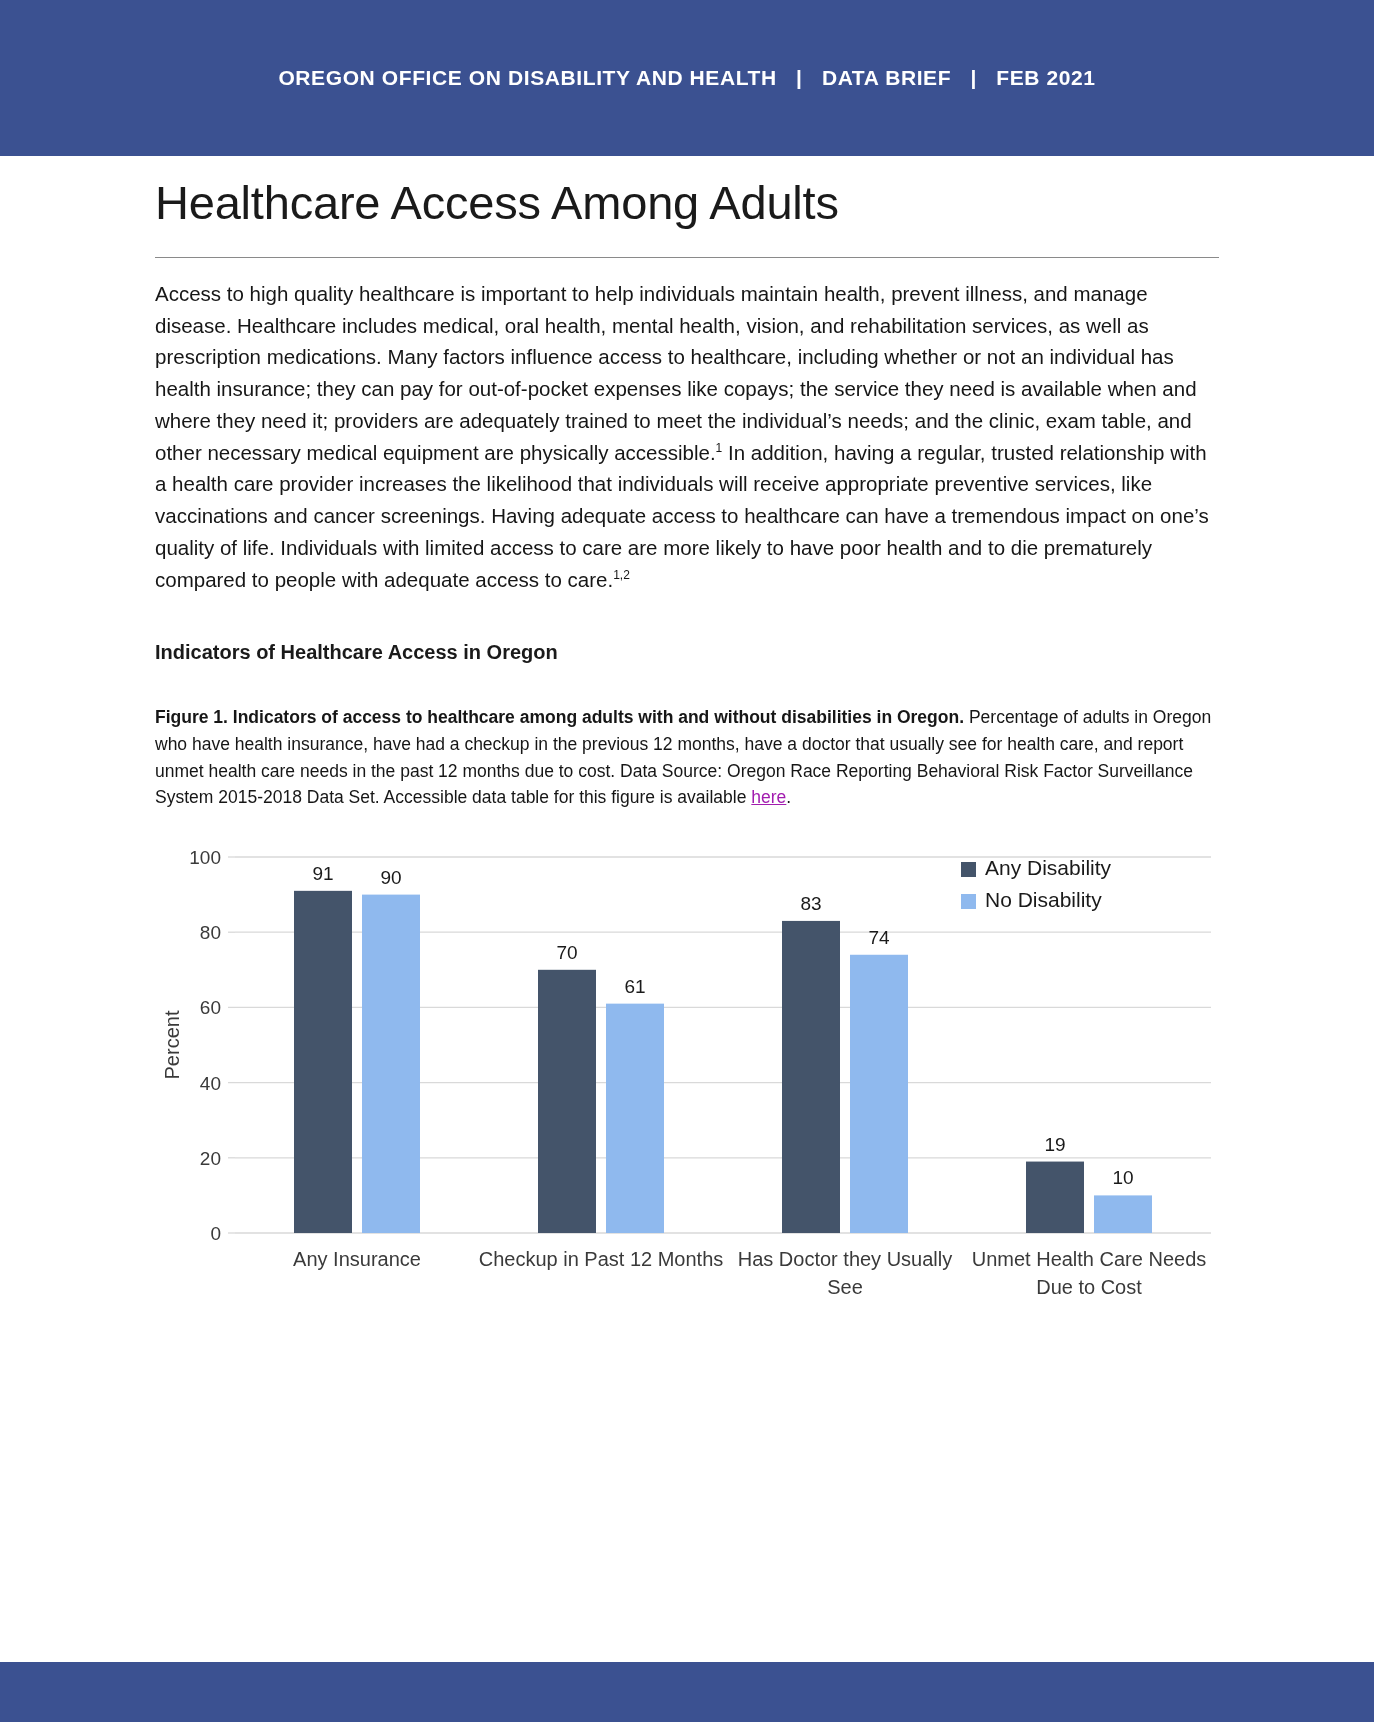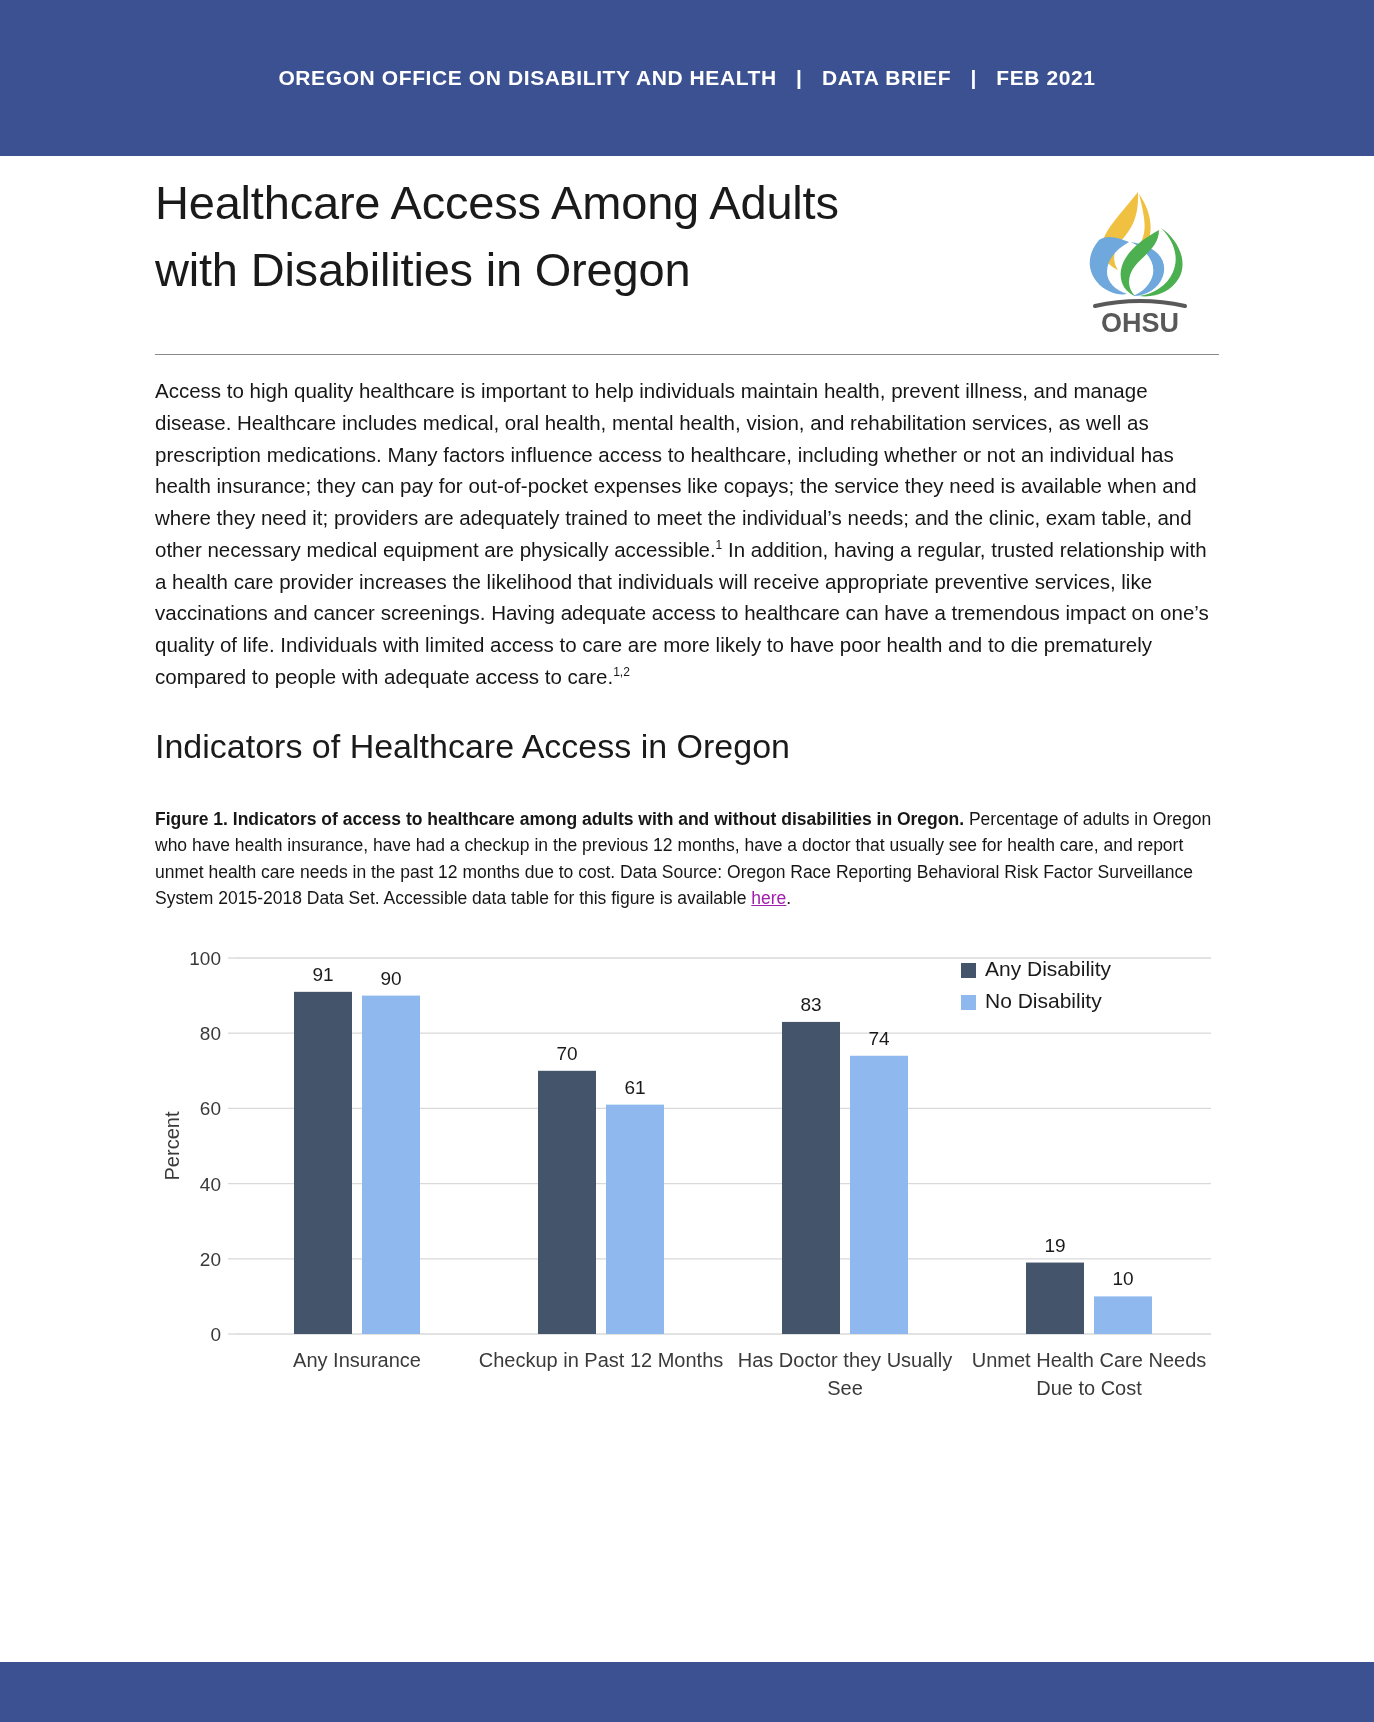--- a/index.html
+++ b/index.html
@@ -81,23 +81,23 @@
     margin-top: 20px;
     font-size: 20.5px;
     line-height: 1.55;
     color: #161616;
     text-align: left;
   }
   .intro sup { font-size: 12px; vertical-align: super; }
 
   
   .section-heading {
-    margin-top: 34px;
-    font-size: 34px;
-    font-weight: 400;
+    margin-top: 46px;
+    font-size: 20px;
+    font-weight: 700;
     color: #1a1a1a;
   }
 
   
   .fig-caption {
     margin-top: 40px;
     font-size: 17.5px;
     line-height: 1.52;
     color: #161616;
   }
@@ -130,43 +130,22 @@
 
 <div class="header-band">
   <div class="header-text">OREGON OFFICE ON DISABILITY AND HEALTH   |   DATA BRIEF   |   FEB 2021</div>
 </div>
 
 <div class="page">
 
   <div class="title-row">
     <div class="doc-title">
       <div>Healthcare Access Among Adults</div>
-      <div>with Disabilities in Oregon</div>
     </div>
 
-    <div class="logo-wrap">
-      <svg width="130" height="150" viewBox="0 0 130 150" xmlns="http://www.w3.org/2000/svg">
-
-        <path d="M63 8 C42 34 28 48 27 62 C26 74 34 82 43 86 C37 77 38 67 46 57 C55 46 64 36 63 8 Z" fill="#F0C040"></path>
-        <path d="M64 10 C70 34 72 46 66 58 C60 70 50 76 48 86 C58 80 68 70 73 58 C79 42 74 24 64 10 Z" fill="#F0C040"></path>
-
-        <path d="M24 56 C12 70 12 86 22 98 C30 108 44 112 52 110 C40 106 32 98 32 88 C32 76 40 66 54 58
-                 C44 54 32 50 24 56 Z" fill="#6FA8DC"></path>
-        <path d="M56 58 C72 66 80 78 78 90 C76 100 68 108 58 112 C72 112 84 104 88 92 C93 76 82 62 56 58 Z" fill="#6FA8DC"></path>
-
-        <path d="M86 44 C100 58 104 74 98 88 C92 102 78 110 64 112 C80 114 96 108 104 94
-                 C113 78 104 56 86 44 Z" fill="#4CAF50"></path>
-        <path d="M84 46 C62 58 48 72 46 86 C44 98 50 108 60 112 C52 104 52 92 60 82
-                 C70 70 84 62 84 46 Z" fill="#4CAF50"></path>
-
-        <path d="M20 122 Q65 112 110 122" stroke="#595959" stroke-width="4" fill="none" stroke-linecap="round"></path>
-
-        <text x="65" y="148" text-anchor="middle" font-family="Liberation Sans, sans-serif" font-size="27" font-weight="bold" fill="#595959">OHSU</text>
-      </svg>
-    </div>
   </div>
 
   <div class="title-rule"></div>
 
   <p class="intro">
     <span>Access to high quality healthcare is important to help individuals maintain health, prevent illness, and manage disease. Healthcare includes medical, oral health, mental health, vision, and rehabilitation services, as well as prescription medications. Many factors influence access to healthcare, including whether or not an individual has health insurance; they can pay for out-of-pocket expenses like copays; the service they need is available when and where they need it; providers are adequately trained to meet the individual’s needs; and the clinic, exam table, and other necessary medical equipment are physically accessible.</span><sup>1</sup><span> In addition, having a regular, trusted relationship with a health care provider increases the likelihood that individuals will receive appropriate preventive services, like vaccinations and cancer screenings. Having adequate access to healthcare can have a tremendous impact on one’s quality of life. Individuals with limited access to care are more likely to have poor health and to die prematurely compared to people with adequate access to care.</span><sup>1,2</sup>
   </p>
 
   <h2 class="section-heading">Indicators of Healthcare Access in Oregon</h2>
 

